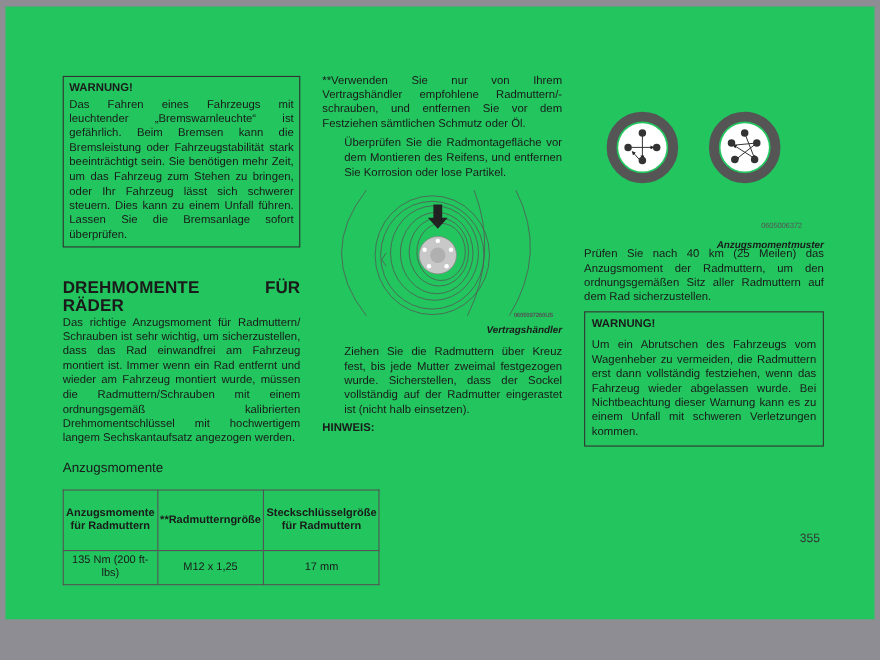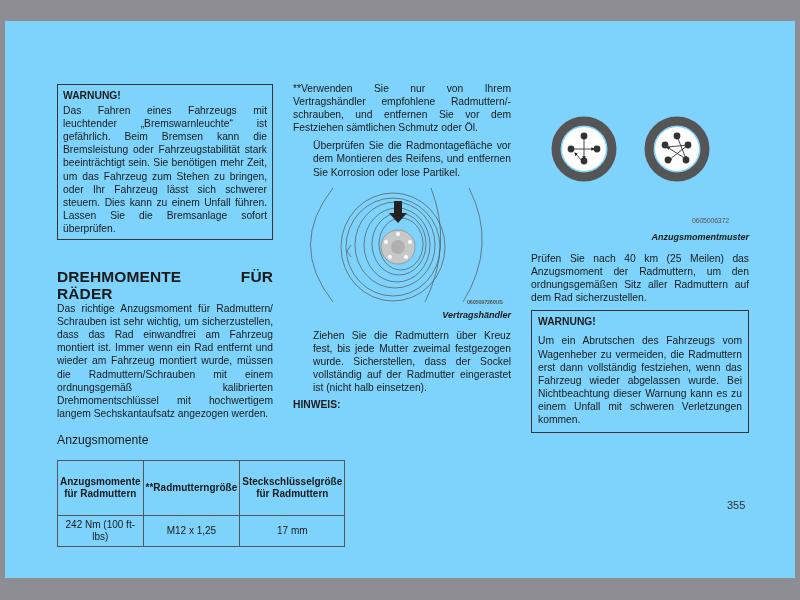--- a/index.html
+++ b/index.html
@@ -1,17 +1,17 @@
 <!DOCTYPE html>
 <html><head>
 <meta charset="utf-8">
 <style>
   html, body { margin:0; padding:0; }
   body { width:800px; height:600px; background:#8e8d93; position:relative; overflow:hidden; font-family:"Liberation Sans", sans-serif; color:#1a1a1a; }
-  .page { position:absolute; left:5px; top:21px; width:790px; height:557px; background:#7dd3fc; }
+  .page { position:absolute; left:5px; top:6px; width:790px; height:557px; background:#22c55e; }
   .col { position:absolute; font-size:10.3px; line-height:13.1px; text-align:justify; }
   .c1 { left:52px; top:63px; width:216px; }
   .c2 { left:288px; top:61px; width:218px; }
   .c3 { left:526px; top:61px; width:218px; }
   .warn { border:1.5px solid #333; padding:4px 5px 4px 5px; }
   .warn-title { font-weight:bold; margin-bottom:2px; }
   .h1 { font-weight:bold; font-size:15.5px; line-height:17px; margin-top:28px; letter-spacing:0.1px; }
   .h2 { font-weight:normal; font-size:12.2px; line-height:14px; margin-top:13px; }
   p { margin:0; }
   .pgap { margin-top:5px;margin-left:20px; }
@@ -38,21 +38,21 @@
     <p>Das richtige Anzugsmoment für Radmuttern/ Schrauben ist sehr wichtig, um sicherzustellen, dass das Rad einwandfrei am Fahrzeug montiert ist. Immer wenn ein Rad entfernt und wieder am Fahrzeug montiert wurde, müssen die Radmuttern/Schrauben mit einem ordnungsgemäß kalibrierten Drehmomentschlüssel mit hochwertigem langem Sechskantaufsatz angezogen werden.</p>
     <div class="h2">Anzugsmomente</div>
     <table class="spec">
       <tbody>
           <tr>
         <th style="width:33%">Anzugsmomente für Radmuttern</th>
         <th style="width:30%">**Radmutterngröße</th>
         <th>Steckschlüsselgröße für Radmuttern</th>
       </tr>
       <tr>
-        <td>242 Nm (100 ft-lbs)</td>
+        <td>135 Nm (200 ft-lbs)</td>
         <td>M12 x 1,25</td>
         <td>17 mm</td>
       </tr>
     </tbody>
       </table>
   </div>
 
   <div class="col c2">
     <p>**Verwenden Sie nur von Ihrem Vertragshändler empfohlene Radmuttern/-schrauben, und entfernen Sie vor dem Festziehen sämtlichen Schmutz oder Öl.</p>
     <p class="pgap">Überprüfen Sie die Radmontagefläche vor dem Montieren des Reifens, und entfernen Sie Korrosion oder lose Partikel.</p>
@@ -127,21 +127,21 @@
               <circle cx="157" cy="63" r="3.4"></circle>
               <circle cx="155" cy="78" r="3.4"></circle>
               <circle cx="137" cy="78" r="3.4"></circle>
               <circle cx="134" cy="63" r="3.4"></circle>
           </g>
         </g>
       </svg>
       <span class="figcode" style="left:161px;top:132px;font-size:7px;font-weight:normal;">0605006372</span>
       <div class="caption" style="position:absolute;left:0;right:0;top:149px;">Anzugsmomentmuster</div>
     </div>
-    <p style="margin-top:12px">Prüfen Sie nach 40 km (25 Meilen) das Anzugsmoment der Radmuttern, um den ordnungsgemäßen Sitz aller Radmuttern auf dem Rad sicherzustellen.</p>
+    <p style="">Prüfen Sie nach 40 km (25 Meilen) das Anzugsmoment der Radmuttern, um den ordnungsgemäßen Sitz aller Radmuttern auf dem Rad sicherzustellen.</p>
     <div class="warn" style="margin-top:6px;padding:4px 6px 6px 6px;">
       <div class="warn-title" style="margin-bottom:6px">WARNUNG!</div>
       <p>Um ein Abrutschen des Fahrzeugs vom Wagenheber zu vermeiden, die Radmuttern erst dann vollständig festziehen, wenn das Fahrzeug wieder abgelassen wurde. Bei Nichtbeachtung dieser Warnung kann es zu einem Unfall mit schweren Verletzungen kommen.</p>
     </div>
   </div>
 
   <div class="pagenum">355</div>
 </div>
 
 </body></html>

